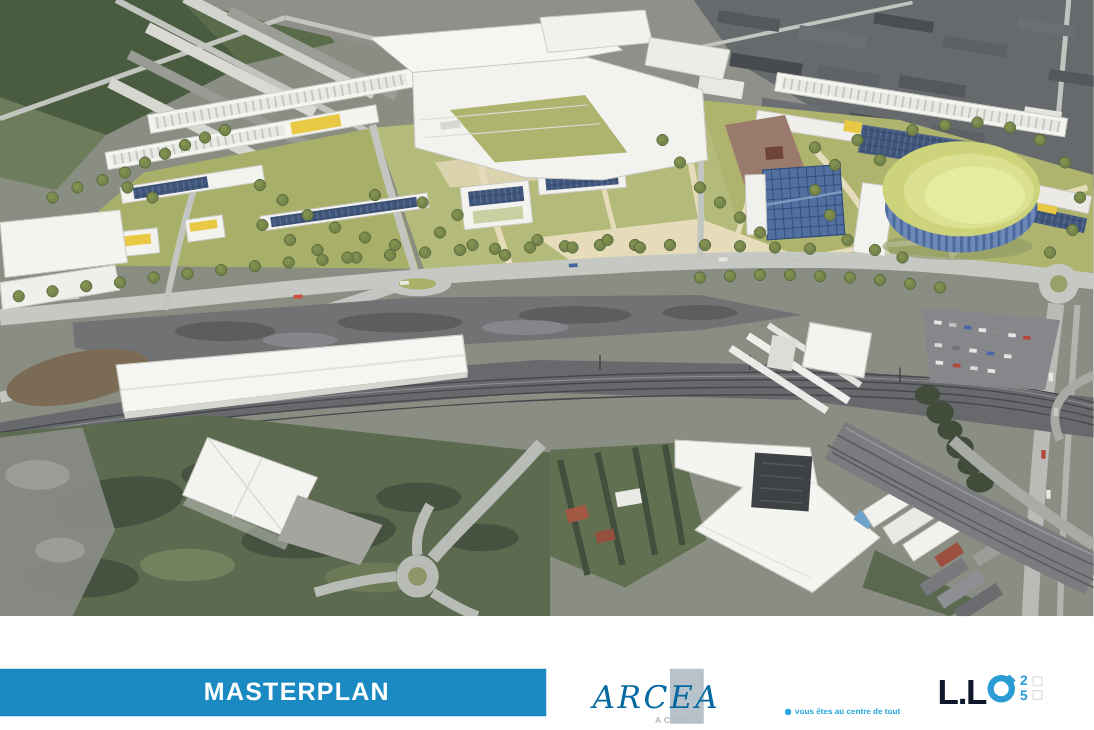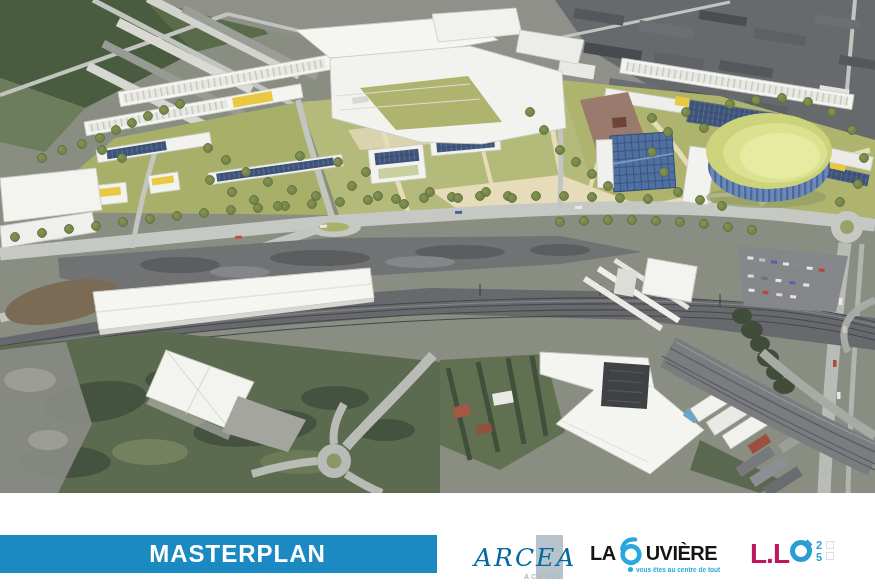--- a/index.html
+++ b/index.html
@@ -3,38 +3,38 @@
 <meta charset="utf-8">
 <style>
   html,body{margin:0;padding:0;background:#ffffff;}
   .stage{position:relative;width:875px;height:584px;background:#ffffff;overflow:hidden;
          font-family:"Liberation Sans",sans-serif;}
   .render-wrap{position:absolute;left:0;top:0;width:875px;height:493px;}
   
   .footer{position:absolute;left:0;top:493px;width:875px;height:91px;background:#ffffff;}
   .title-bar{position:absolute;left:0;top:42px;width:437px;height:38px;background:#1b8ac3;
              display:flex;align-items:center;justify-content:center;}
-  .title-bar .label{color:#ffffff;font-weight:bold;font-size:24px;letter-spacing:1px;line-height:1;margin-left:38px;}
+  .title-bar .label{color:#ffffff;font-weight:bold;font-size:20px;letter-spacing:1px;line-height:1;margin-left:38px;}
   
   .arcea{position:absolute;left:474px;top:38px;width:120px;height:52px;}
   .arcea .block{position:absolute;left:62px;top:4px;width:27px;height:44px;background:#b7c2ca;}
   .arcea .name{position:absolute;left:0px;top:14px;font-family:"DejaVu Serif",serif;font-style:italic;
                font-size:25px;line-height:1;color:#0369a1;letter-spacing:2px;}
   .arcea .sub{position:absolute;left:50px;top:42px;font-size:7px;letter-spacing:2px;color:#b3bac0;font-weight:bold;}
   
   .lal{position:absolute;left:590px;top:33px;width:132px;height:55px;}
   .lal .row{position:absolute;left:0;top:12px;display:flex;align-items:center;}
   .lal .word{font-weight:800;font-size:20px;letter-spacing:-0.5px;color:#141414;line-height:1;}
   .lal .glyph{width:26px;height:30px;margin:0 2px;position:relative;top:-1px;}
   .lal .tag{position:absolute;left:38px;top:40px;display:flex;align-items:center;gap:3px;}
   .lal .tag .dot{width:5px;height:5px;border-radius:50%;background:#29a8df;}
   .lal .tag .tagtxt{font-size:6.5px;color:#29a8df;font-weight:bold;white-space:nowrap;}
   
   .llo{position:absolute;left:750px;top:47px;display:flex;align-items:flex-start;}
-  .llo .txt{font-weight:800;font-size:28px;line-height:1;color:#be185d;letter-spacing:-1px;}
+  .llo .txt{font-weight:800;font-size:28px;line-height:1;color:#0f172a;letter-spacing:-1px;}
   .llo .oring{display:inline-block;width:12px;height:12px;border:5px solid #2b9dd4;border-radius:50%;
               position:relative;margin-left:1px;top:0px;}
   .llo .otail{position:absolute;top:-4px;right:-4px;width:7px;height:7px;background:#2b9dd4;
               transform:rotate(45deg);}
   .llo .digits{display:flex;flex-direction:column;margin-left:4px;margin-top:0px;}
   .llo .digits span{font-size:11px;font-weight:800;color:#2b9dd4;line-height:1.05;}
   .llo .squares{display:flex;flex-direction:column;margin-left:4px;margin-top:1px;gap:3px;}
   .llo .squares span{width:6px;height:6px;border:1.5px solid #d9dfe3;display:block;}
 </style>
 </head>
@@ -489,28 +489,20 @@
       <span class="label">MASTERPLAN</span>
     </div>
 
     <div class="arcea">
       <span class="block"></span>
       <span class="name">ARCEA</span>
       <span class="sub">ACENIS</span>
     </div>
 
     <div class="lal">
-      <div class="row">
-        <span class="word">LA</span>
-        <svg class="glyph" viewBox="0 0 30 36">
-          <path d="M20 3 C10 2 5 8 4.5 15" fill="none" stroke="#29a8df" stroke-width="5" stroke-linecap="round"></path>
-          <circle cx="15" cy="21" r="10" fill="none" stroke="#29a8df" stroke-width="5.5"></circle>
-        </svg>
-        <span class="word">UVIÈRE</span>
-      </div>
       <div class="tag">
         <span class="dot"></span>
         <span class="tagtxt">vous êtes au centre de tout</span>
       </div>
     </div>
 
     <div class="llo">
       <span class="txt">L.L</span>
       <span class="oring">
         <span class="otail"></span>

